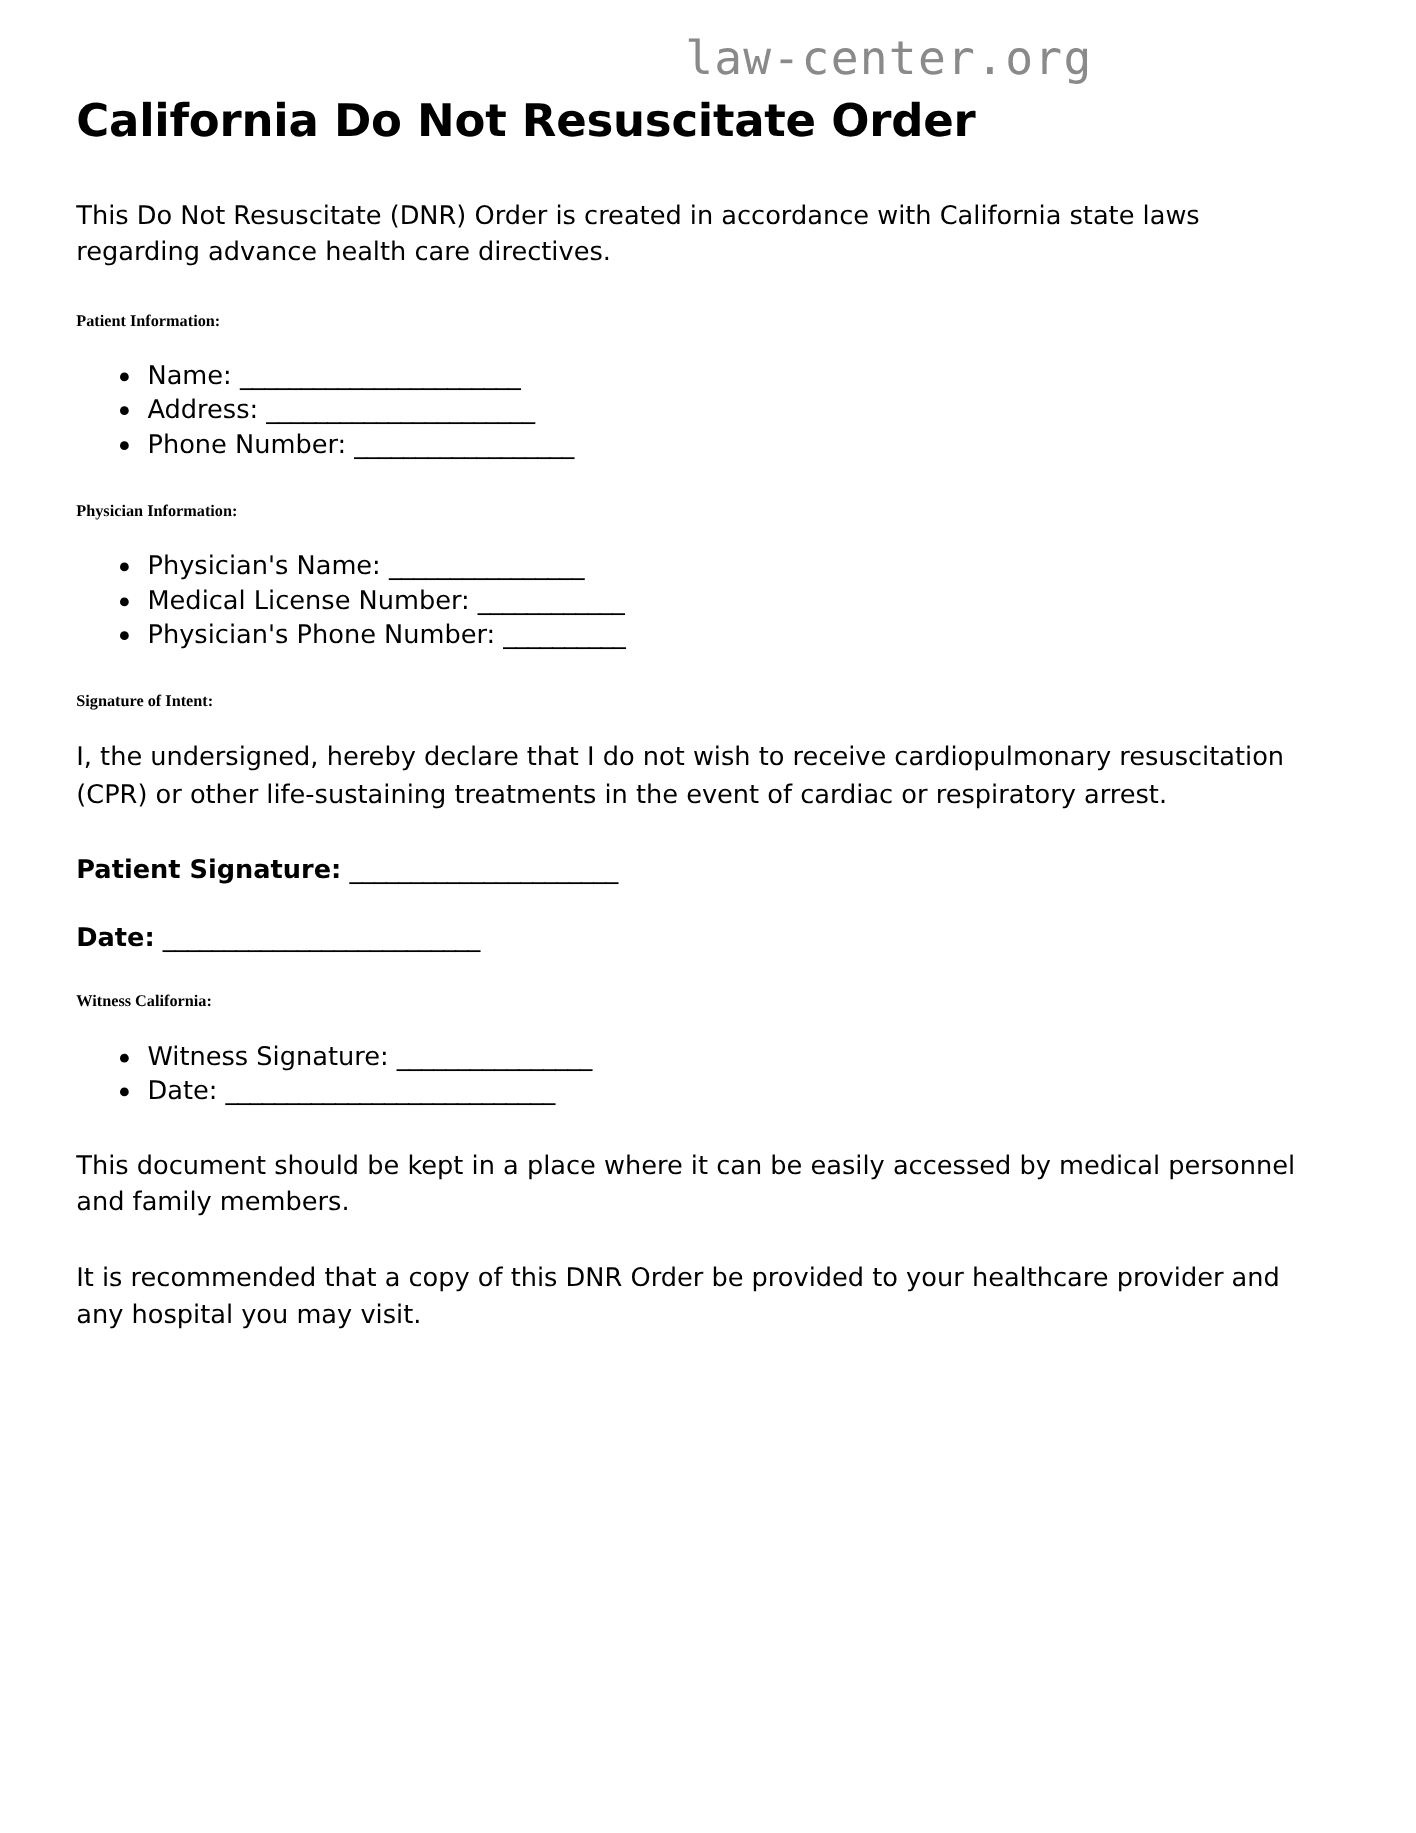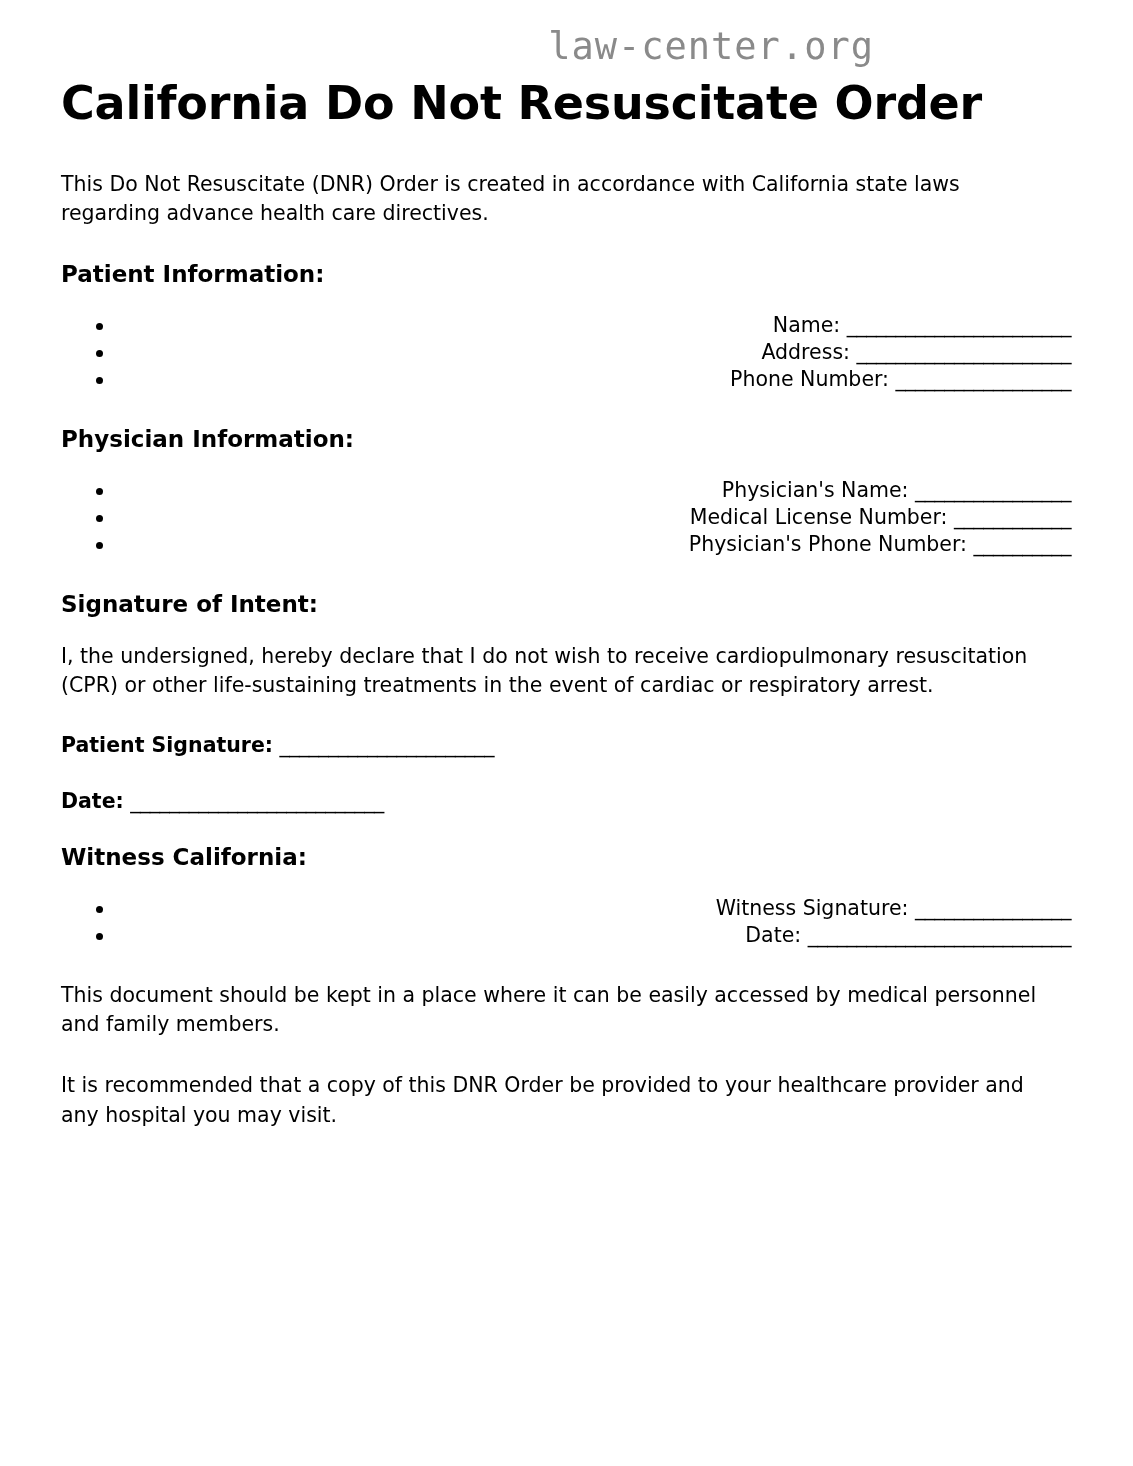--- a/index.html
+++ b/index.html
@@ -37,54 +37,54 @@
   }
 
   .content {
     position: absolute;
     left: 61px;
     top: 78px;
     width: 1010px;
   }
 
   h1.doc-title {
-    font-size: 46px;
+    font-size: 36px;
     font-weight: bold;
     line-height: 1.12;
     margin: 0 0 40px 0;
     letter-spacing: -0.2px;
   }
 
   p.para {
     font-size: 20.5px;
     line-height: 1.42;
     margin: 0 0 32px 0;
     max-width: 1000px;
   }
 
   h2.section-heading {
-    font-size: 23px;
+    font-size: 13px;
     font-weight: bold;
     line-height: 1.3;
     margin: 0 0 22px 0;
+    font-family: Liberation Serif, serif;
   }
 
   ul.field-list {
     list-style: none;
     margin: 0 0 32px 0;
     padding: 0;
   }
   ul.field-list li {
     position: relative;
     font-size: 20.5px;
     line-height: 1.32;
     padding-left: 57px;
     margin: 0;
     white-space: nowrap;
-    text-align: right;
   }
   ul.field-list li::before {
     content: "";
     position: absolute;
     left: 35px;
     top: 11px;
     width: 7px;
     height: 7px;
     border-radius: 50%;
     background: #000;

